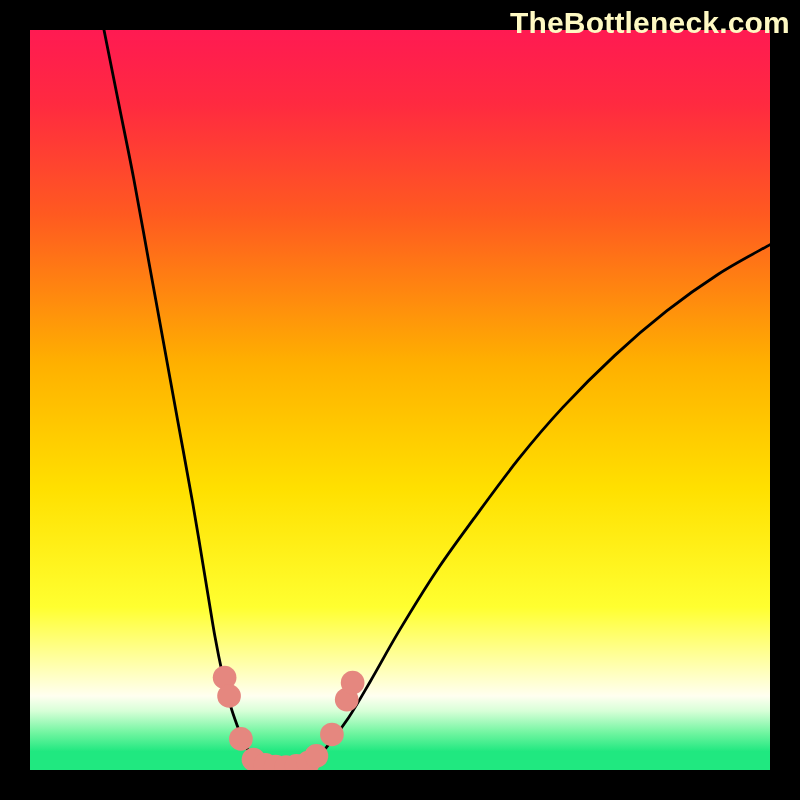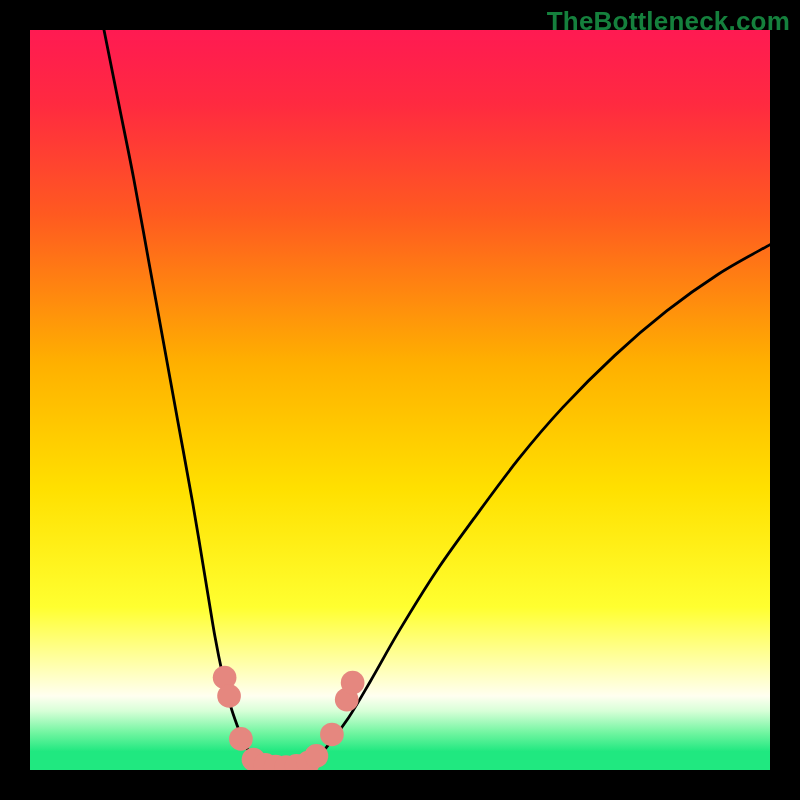--- a/index.html
+++ b/index.html
@@ -14,22 +14,22 @@
   .stage {
     position: relative;
     width: 800px;
     height: 800px;
     background: #000;
   }
   .watermark {
     position: absolute;
     top: 6px;
     right: 10px;
-    color: #15803d;
-    font-size: 26px;
+    color: #fef9c3;
+    font-size: 30px;
     font-weight: 600;
     letter-spacing: 0.2px;
     z-index: 10;
     user-select: none;
   }
   .plot {
     position: absolute;
     left: 30px;
     top: 30px;
     width: 740px;

